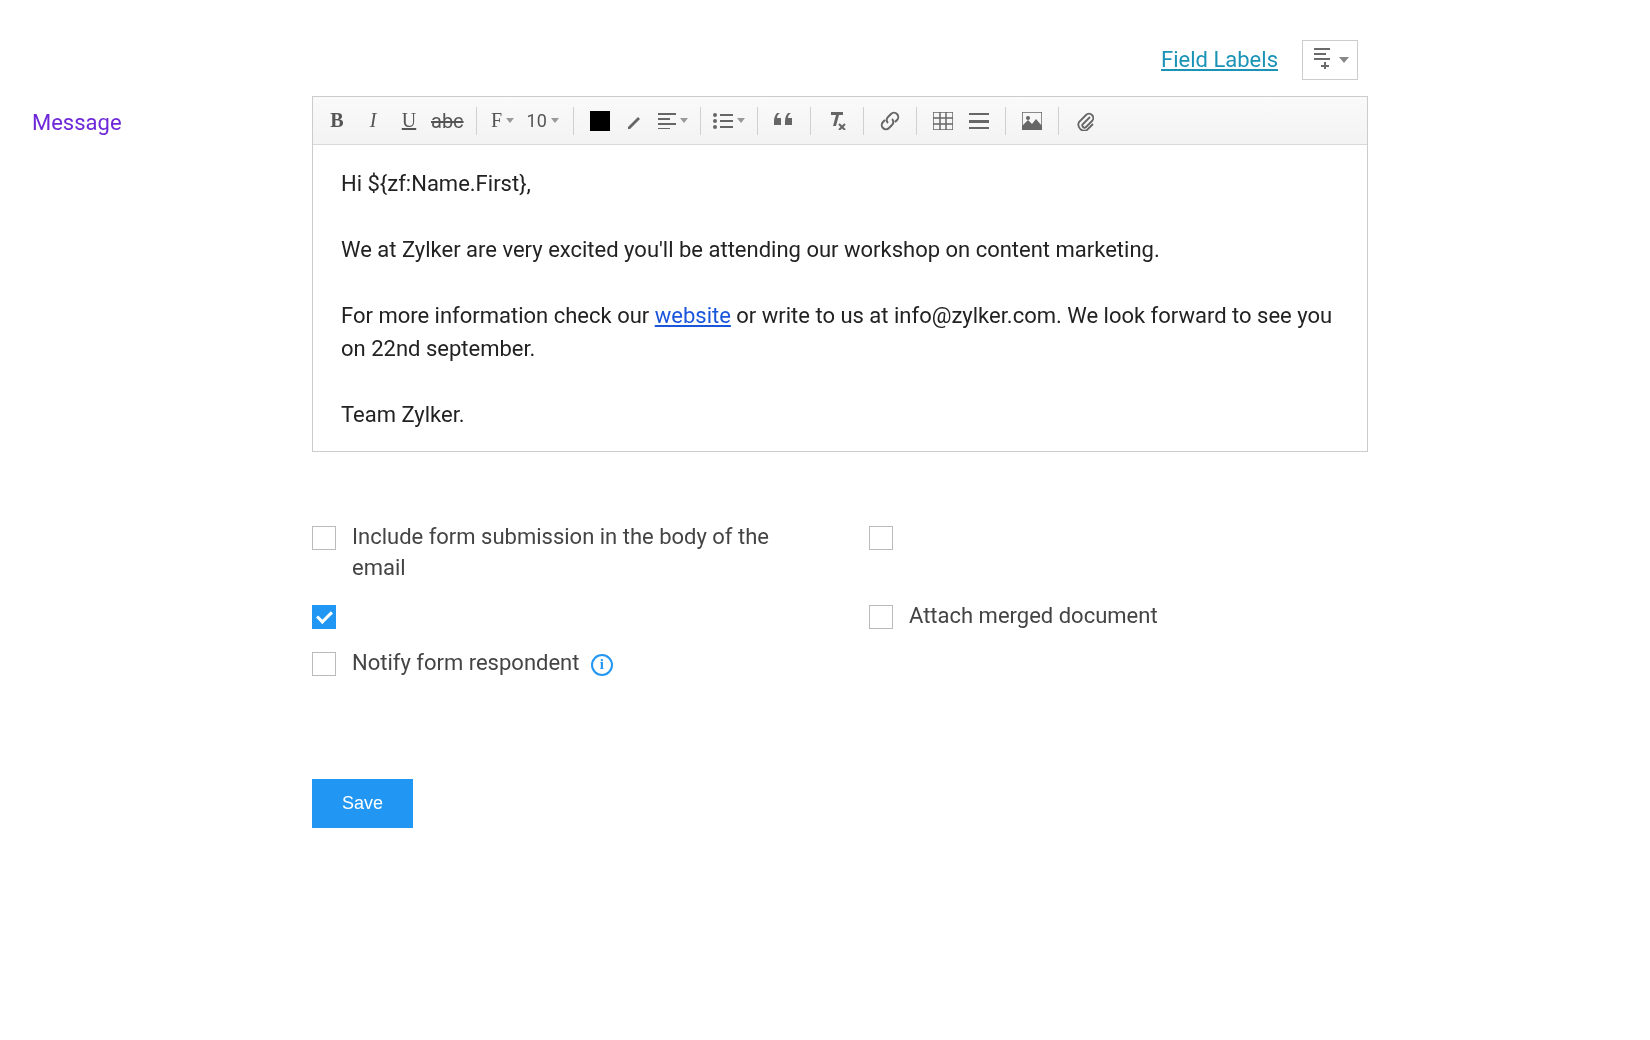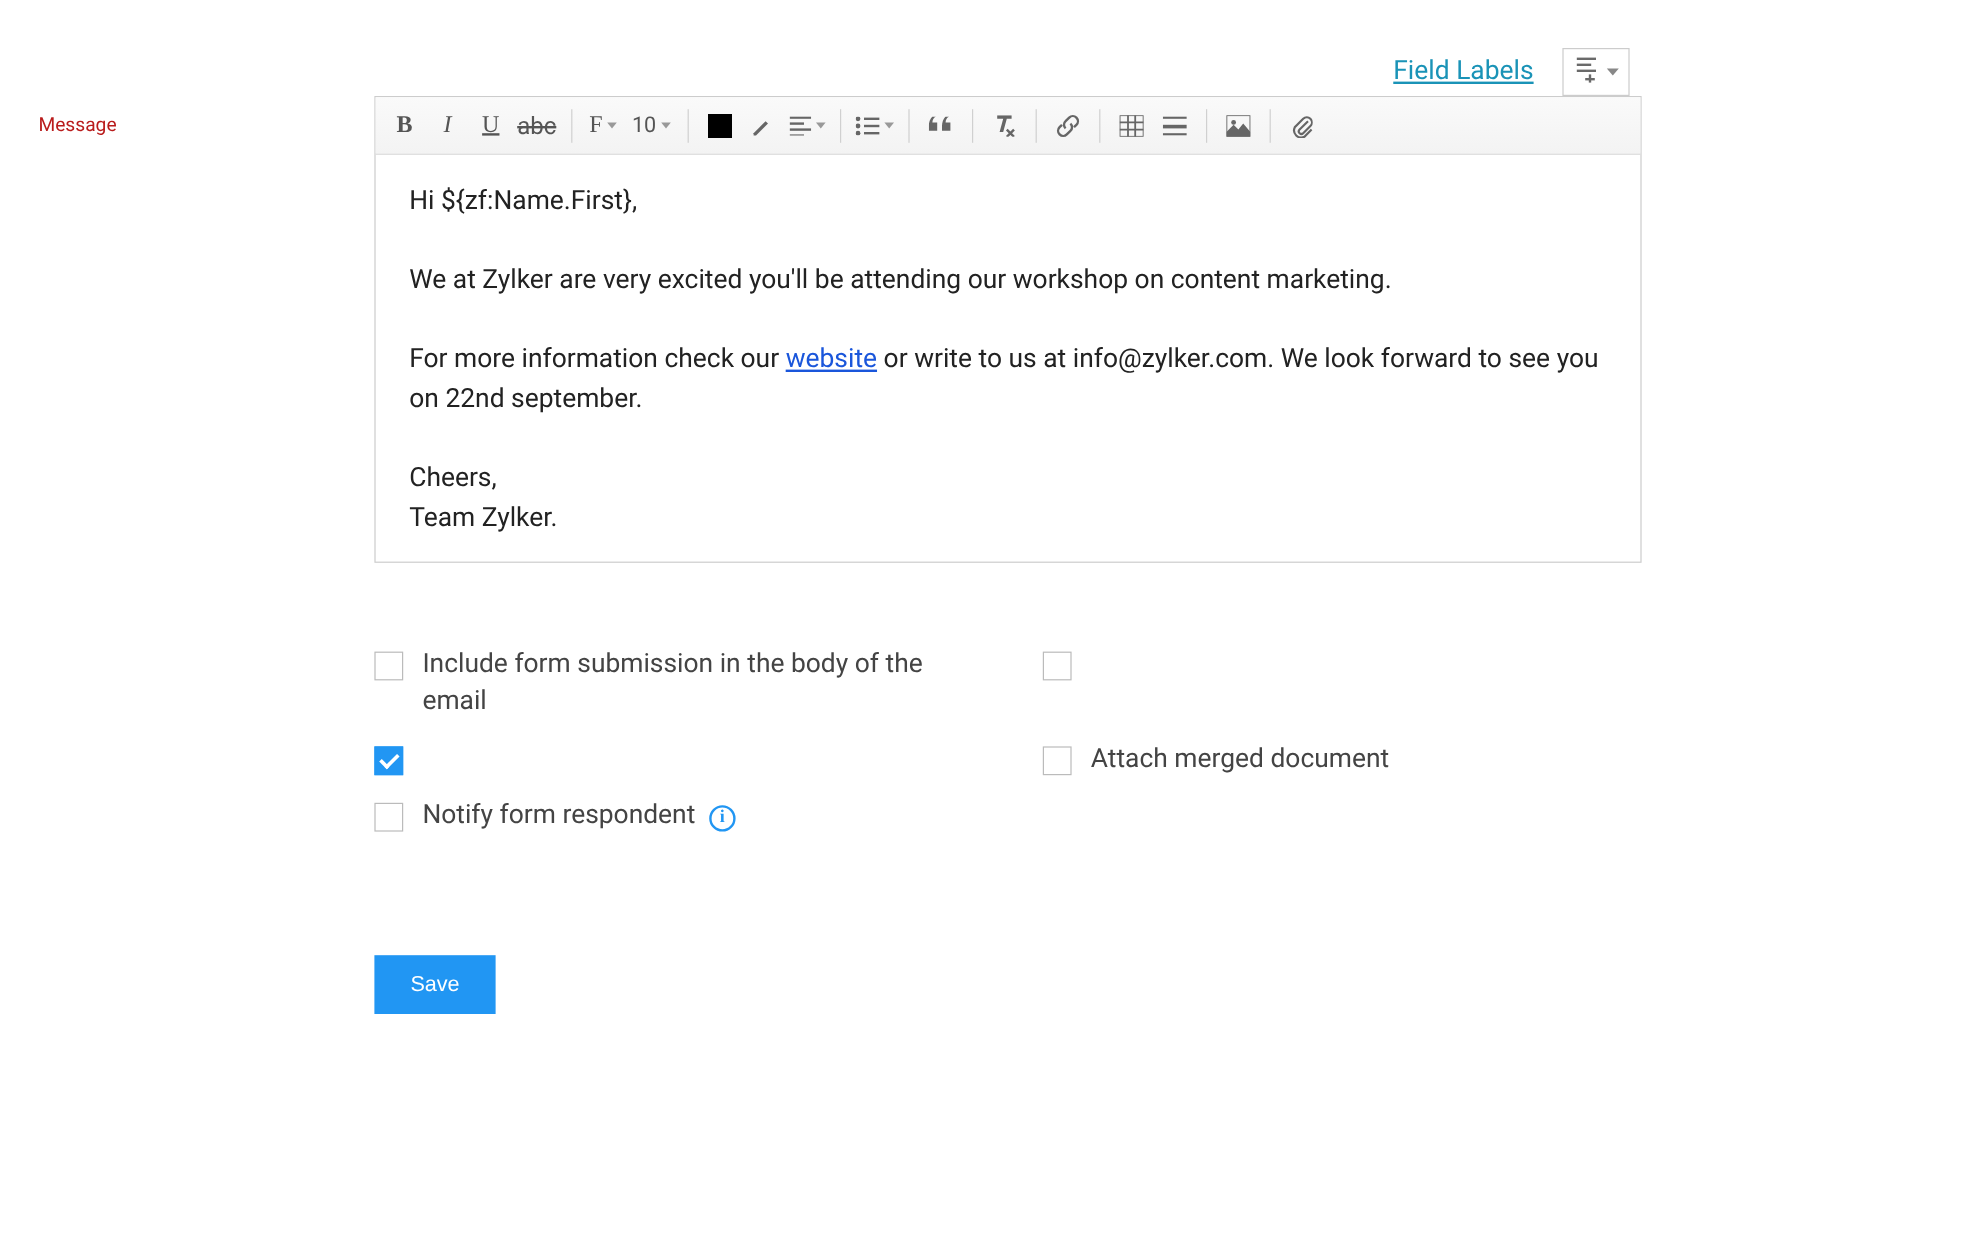--- a/index.html
+++ b/index.html
@@ -12,21 +12,21 @@
   }
   .container {
     padding: 40px 32px 40px 32px;
     width: 1400px;
   }
   .top-row {
     display: flex;
     justify-content: flex-end;
     align-items: center;
     gap: 24px;
-    margin-bottom: 0;
+    margin-bottom: 16px;
     padding-right: 10px;
   }
   .field-labels-link {
     color: #1a93b7;
     font-size: 22px;
     text-decoration: underline;
     cursor: pointer;
     border-bottom: 1px solid transparent;
   }
   .insert-field-btn {
@@ -48,22 +48,22 @@
     border-top: 6px solid #888;
     margin-left: 3px;
   }
   .form-row {
     display: flex;
     align-items: flex-start;
   }
   .label-col {
     width: 280px;
     padding-top: 14px;
-    font-size: 16px;
-    color: #b91c1c;
+    font-size: 22px;
+    color: #6d28d9;
   }
   .editor-col {
     flex: 1;
   }
   .editor-wrap {
     border: 1px solid #ccc;
     background: #fff;
   }
   .toolbar {
     display: flex;
@@ -336,21 +336,20 @@
 
         <div class="editor-body" contenteditable="true" style="">
           <div>Hi ${zf:Name.First},</div>
           <br>
           <div>We at Zylker are very excited you'll be attending our workshop on content marketing.</div>
           <br>
           <div>
             <span>For more information check our </span><a href="#">website</a><span> or write to us at info@zylker.com. We look forward to see you on 22nd september.</span>
           </div>
           <br>
-          <div>Cheers,</div>
           <div>Team Zylker.</div>
         </div>
       </div>
     </div>
   </div>
 
   <div class="checkbox-grid">
     <div class="cb-row">
       <div class="cb"></div>
       <div class="cb-label">Include form submission in the body of the email</div>

